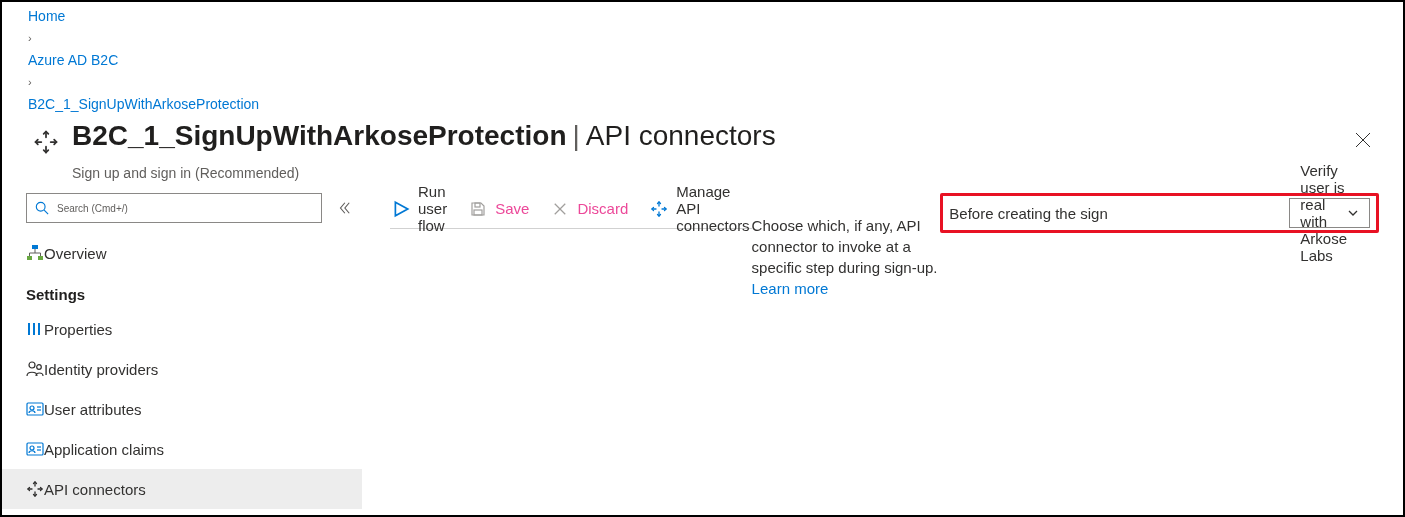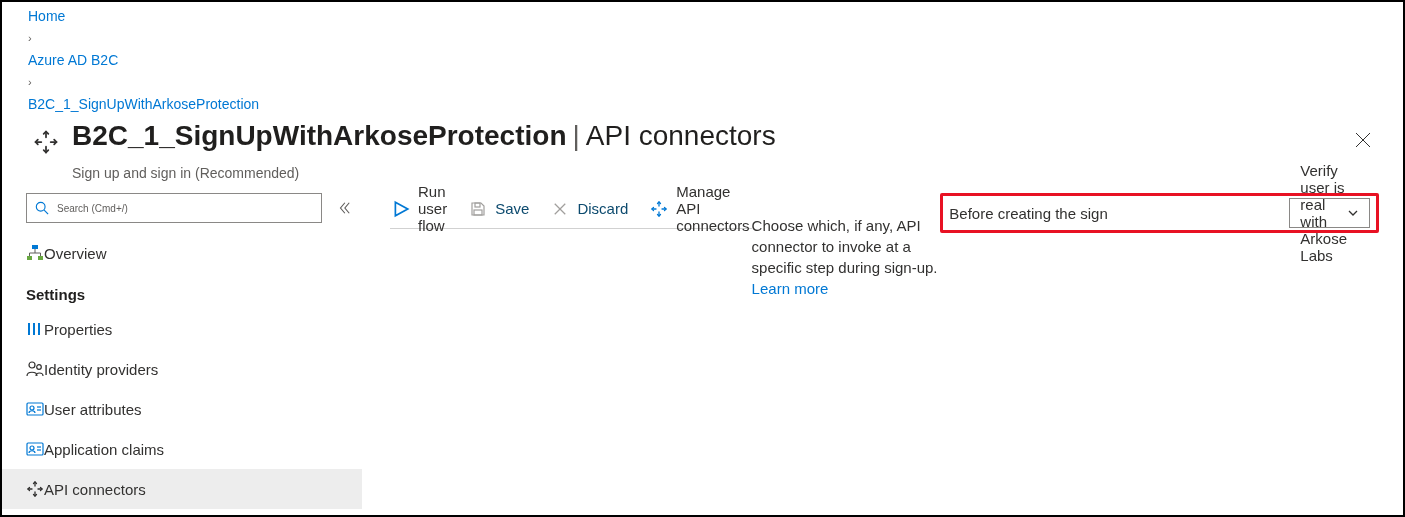--- a/index.html
+++ b/index.html
@@ -138,21 +138,21 @@
     margin-top: -4px;
   }
   .tool-btn {
     display: flex;
     align-items: center;
     gap: 8px;
     font-size: 15px;
     cursor: pointer;
     padding: 4px 2px;
   }
-  .tool-btn.disabled { color: #0c4a6e; cursor: default; }
+  .tool-btn.disabled { color: #ec4899; cursor: default; }
   .tool-btn .ticon { width: 18px; height: 18px; display:flex; align-items:center; justify-content:center; }
 
   
   .desc {
     padding: 22px 0 18px 0;
     font-size: 15px;
     line-height: 1.4;
   }
 
   

